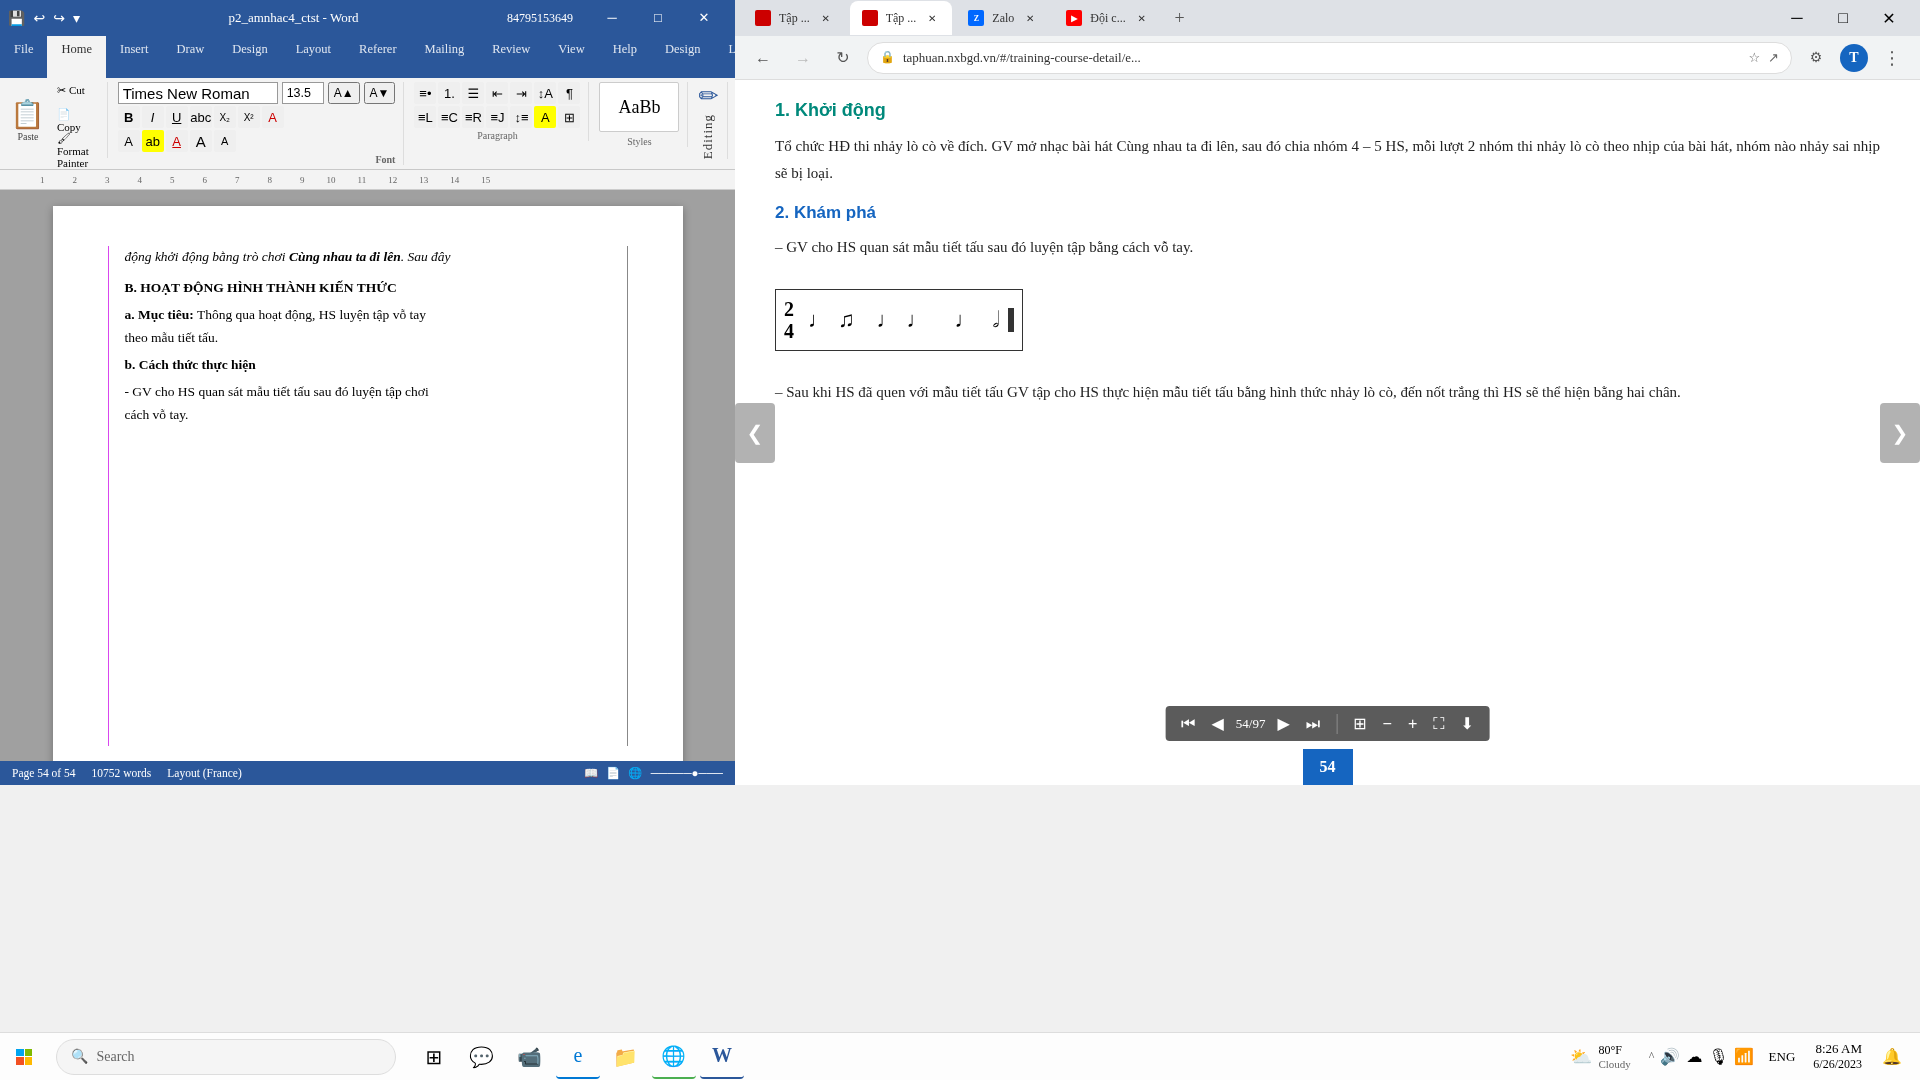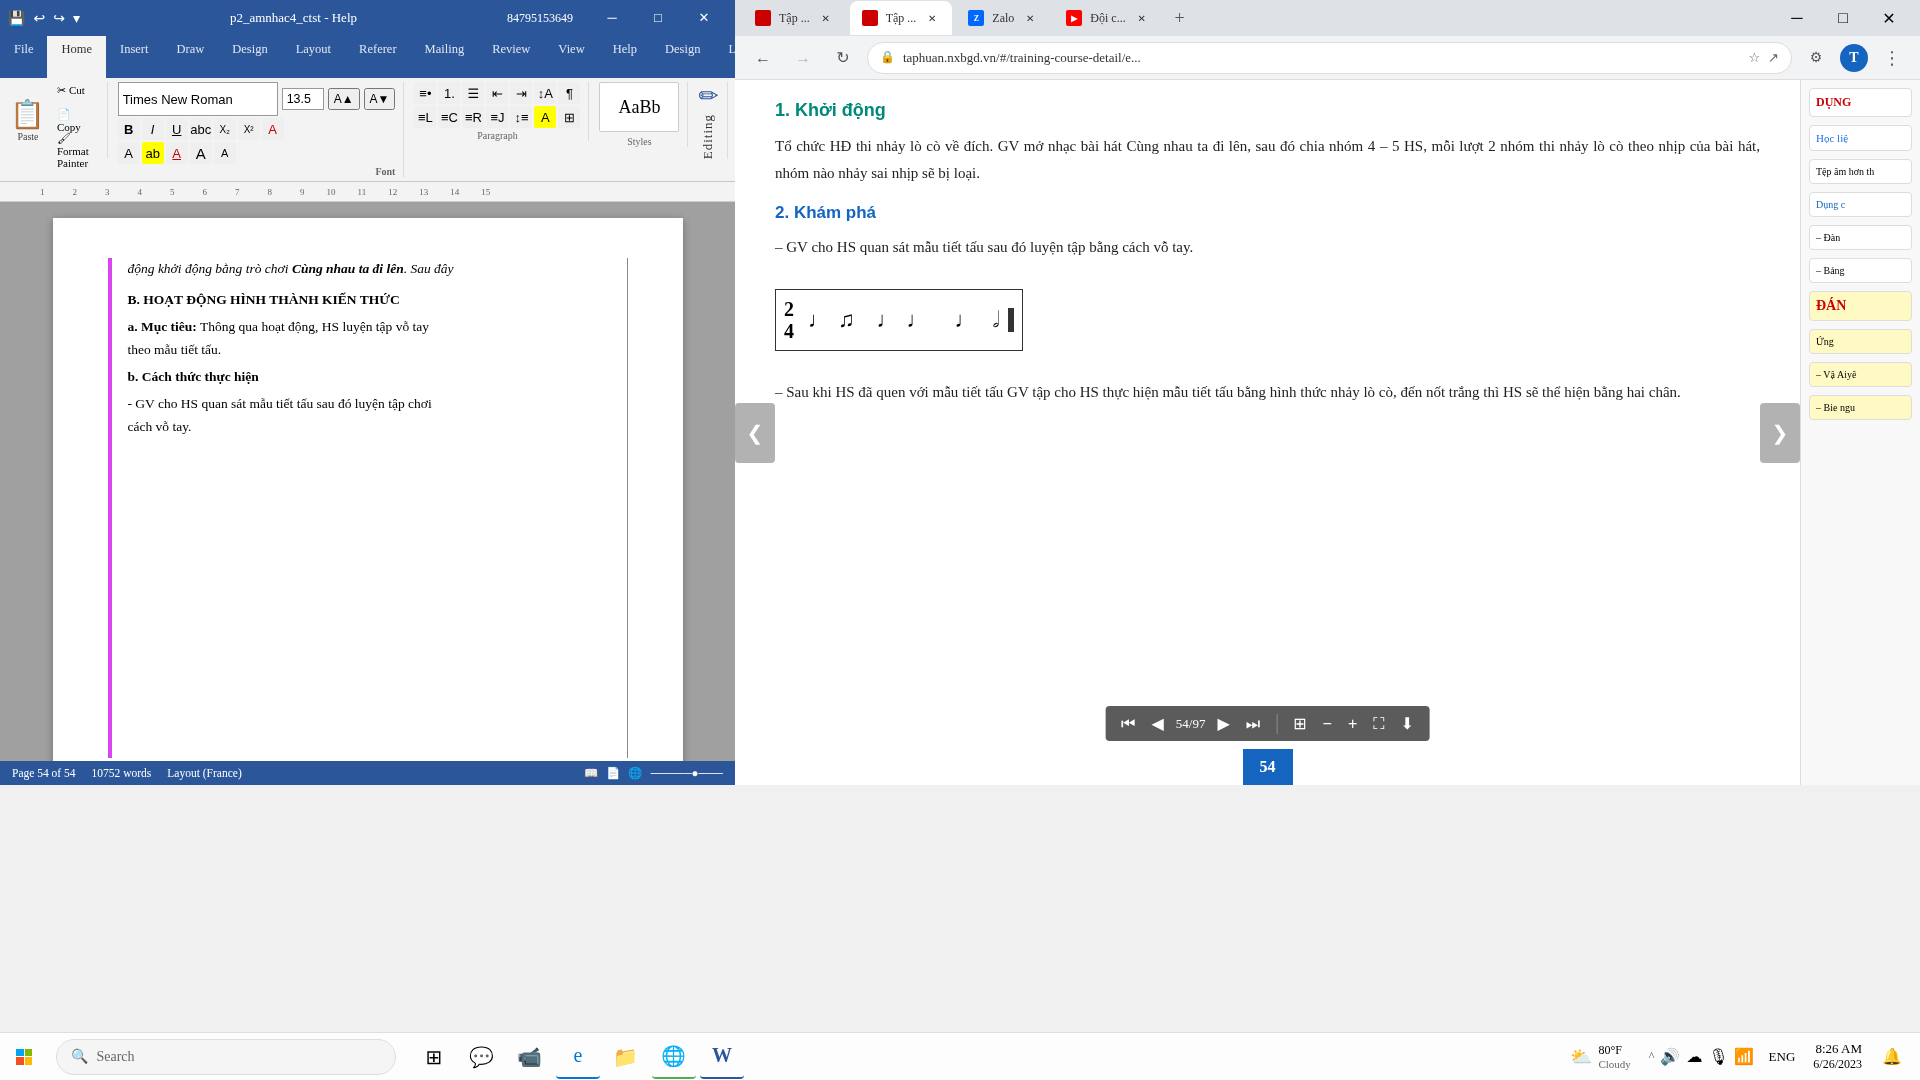--- a/index.html
+++ b/index.html
@@ -104,21 +104,21 @@
 </head>
 <body>
 
 <div id="word-window">
 
   <div id="word-titlebar">
     <span style="font-size:14px; cursor:pointer;">💾</span>
     <span style="font-size:14px; cursor:pointer;">↩</span>
     <span style="font-size:14px; cursor:pointer;">↪</span>
     <span style="font-size:14px; cursor:pointer;">▾</span>
-    <span style="flex:1; text-align:center;">p2_amnhac4_ctst - Help</span>
+    <span style="flex:1; text-align:center;">p2_amnhac4_ctst - Word</span>
     <span style="font-size:12px; margin-right:8px;">84795153649</span>
     <div style="display:flex; gap:0;">
       <div style="width:46px;height:36px;display:flex;align-items:center;justify-content:center;cursor:pointer;">─</div>
       <div style="width:46px;height:36px;display:flex;align-items:center;justify-content:center;cursor:pointer;">□</div>
       <div style="width:46px;height:36px;display:flex;align-items:center;justify-content:center;cursor:pointer;">✕</div>
     </div>
   </div>
 
   <div id="word-tabs">
     <div class="word-tab">File</div>
@@ -151,21 +151,21 @@
         <div style="display:flex; flex-direction:column; gap:14px; justify-content:flex-end;">
           <div class="mini-btn">✂ Cut</div>
           <div class="mini-btn">📄 Copy</div>
           <div class="mini-btn">🖌 Format Painter</div>
         </div>
 
       </div>
 
       <div style="padding:0 8px; border-right:1px solid #ddd; display:flex; flex-direction:column; gap:2px;">
         <div style="display:flex; align-items:center; gap:4px;">
-          <input type="text" value="Times New Roman" style="width: 160px; height: 22px; border: 1px solid rgb(153, 153, 153); font-size: 13px; padding: 16px 4px;">
+          <input type="text" value="Times New Roman" style="width: 160px; height: 22px; border: 1px solid rgb(153, 153, 153); font-size: 15px; padding: 4px 4px;">
           <input type="text" value="13.5" style="width: 42px; height: 22px; border: 1px solid rgb(153, 153, 153); font-size: 12.5px; padding: 0px 4px;">
           <button style="height:22px; padding:0 4px; font-size:12px;">A▲</button>
           <button style="height:22px; padding:0 4px; font-size:12px;">A▼</button>
         </div>
         <div style="display:flex; align-items:center; gap:2px;">
           <button class="fmt-btn bold">B</button>
           <button class="fmt-btn italic">I</button>
           <button class="fmt-btn underline">U</button>
           <button class="fmt-btn">abc</button>
           <button class="fmt-btn" style="font-size:10px;">X₂</button>
@@ -235,21 +235,21 @@
     <span style="margin-left:22px;">11</span>
     <span style="margin-left:22px;">12</span>
     <span style="margin-left:22px;">13</span>
     <span style="margin-left:22px;">14</span>
     <span style="margin-left:22px;">15</span>
   </div>
 
   <div id="doc-scroll" style="flex:1; background:#a0a0a0; overflow:hidden; display:flex; justify-content:center; align-items:flex-start; padding:16px;">
     <div id="doc-page">
 
-      <div style="border-left: 4px solid #d946ef; border-right:1px solid #888; padding: 0 16px; min-height: 500px;">
+      <div style="border-left: 1px solid #d946ef; border-right:1px solid #888; padding: 0 16px; min-height: 500px;">
         <p class="doc-text"><span class="doc-italic">động khởi động bằng trò chơi </span><span class="doc-italic doc-bold">Cùng nhau ta đi lên</span><span class="doc-italic">. Sau đây</span></p>
         <p class="doc-text doc-bold" style="margin-top:8px;">B. HOẠT ĐỘNG HÌNH THÀNH KIẾN THỨC</p>
         <p class="doc-text" style="margin-top:4px;"><span class="doc-bold">a. Mục tiêu:</span> Thông qua hoạt động, HS luyện tập vỗ tay</p>
         <p class="doc-text">theo mẫu tiết tấu.</p>
         <p class="doc-text doc-bold" style="margin-top:4px;">b. Cách thức thực hiện</p>
         <p class="doc-text" style="margin-top:4px;">- GV cho HS quan sát mẫu tiết tấu sau đó luyện tập chơi</p>
         <p class="doc-text">cách vỗ tay.</p>
       </div>
     </div>
   </div>
@@ -367,32 +367,20 @@
         <button>−</button>
         <button>+</button>
         <button>⛶</button>
         <button>⬇</button>
       </div>
 
       
       <div id="page-badge">54</div>
     </div>
 
-    <div id="side-panel">
-      <div class="side-card red-text">DỤNG</div>
-      <div class="side-card blue-text">Học liệ</div>
-      <div class="side-card" style="font-size:10px;">Tệp âm hơn th</div>
-      <div class="side-card" style="font-size:10px; color:#1565c0;">Dụng c</div>
-      <div class="side-card" style="font-size:10px;">– Đàn</div>
-      <div class="side-card" style="font-size:10px;">– Bảng</div>
-      <div class="side-card yellow-bg red-text" style="font-size:14px; font-weight:bold;">ĐÁN</div>
-      <div class="side-card yellow-bg" style="font-size:10px;">Ứng</div>
-      <div class="side-card yellow-bg" style="font-size:10px;">– Vậ Aiyê</div>
-      <div class="side-card yellow-bg" style="font-size:10px;">– Bie ngu</div>
-    </div>
   </div>
 </div>
 
 <div id="taskbar">
 
   <div style="width:48px; height:48px; display:flex; align-items:center; justify-content:center; cursor:pointer;">
     <div class="win-icon">
       <div class="win-sq blue"></div>
       <div class="win-sq green"></div>
       <div class="win-sq red"></div>

